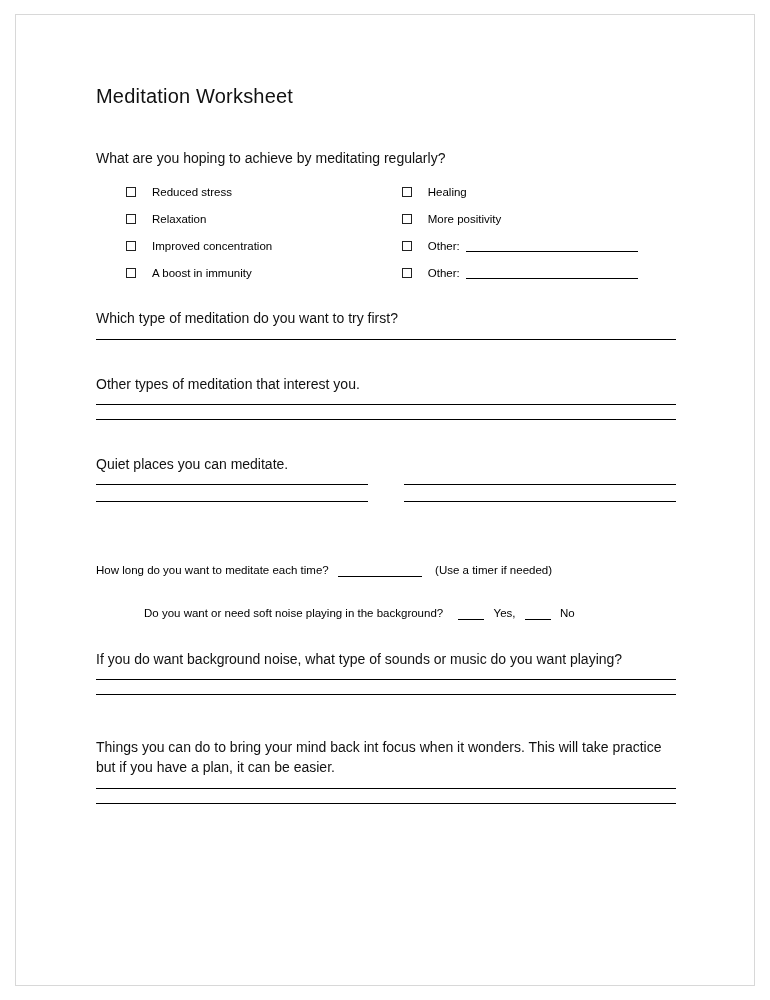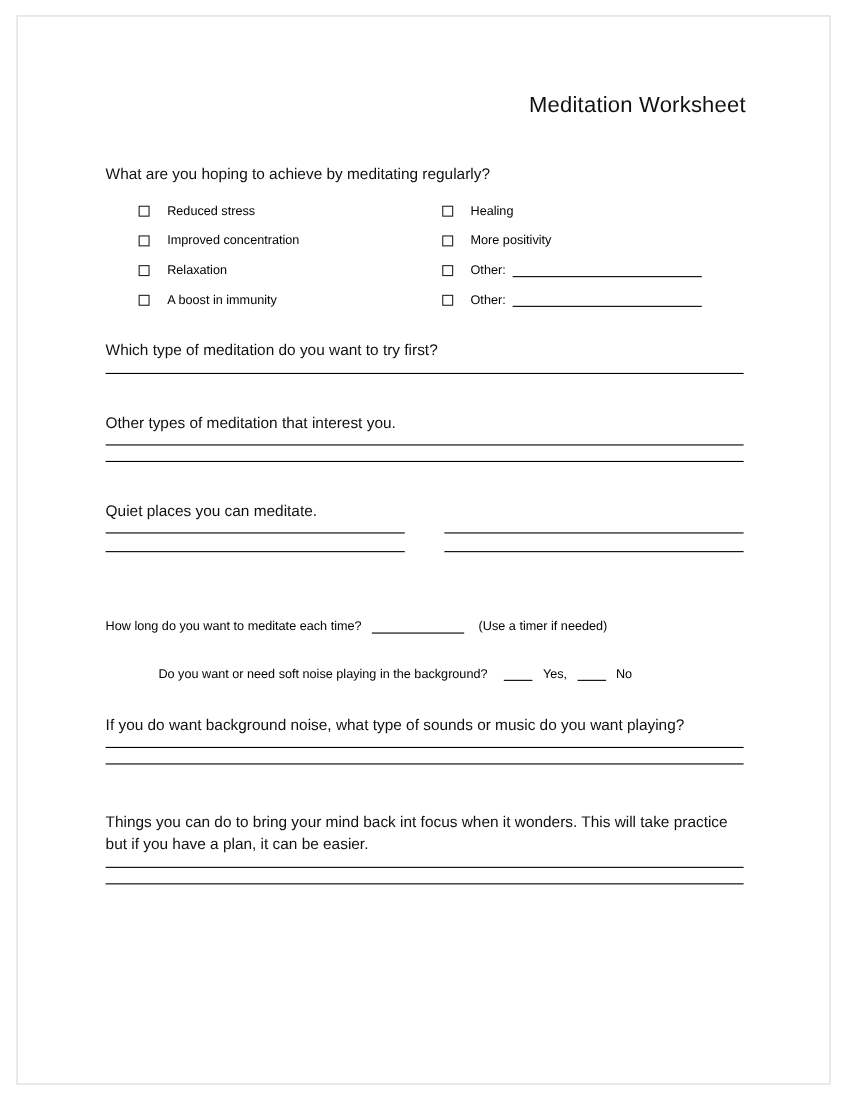--- a/index.html
+++ b/index.html
@@ -26,21 +26,21 @@
   .sheet {
     position: absolute;
     left: 0;
     top: 0;
     right: 0;
     bottom: 0;
     padding: 70px 62px 0 80px;
     box-sizing: border-box;
   }
   .doc-title {
-    text-align: right;
+    text-align: left;
     font-size: 20px;
     font-weight: normal;
     letter-spacing: 0.2px;
     margin: 0 0 40px 0;
     padding-right: 14px;
     color: #111;
   }
   .q-label {
     font-size: 14px;
     line-height: 1.45;
@@ -124,25 +124,25 @@
     <p class="q-label">What are you hoping to achieve by meditating regularly?</p>
 
     <div class="check-grid">
       <div class="check-col left">
         <div class="check-item">
           <span class="box"></span>
           <span class="chk-label">Reduced stress</span>
         </div>
         <div class="check-item">
           <span class="box"></span>
+          <span class="chk-label">Relaxation</span>
+        </div>
+        <div class="check-item">
+          <span class="box"></span>
           <span class="chk-label">Improved concentration</span>
-        </div>
-        <div class="check-item">
-          <span class="box"></span>
-          <span class="chk-label">Relaxation</span>
         </div>
         <div class="check-item">
           <span class="box"></span>
           <span class="chk-label">A boost in immunity</span>
         </div>
       </div>
       <div class="check-col right">
         <div class="check-item">
           <span class="box"></span>
           <span class="chk-label">Healing</span>

